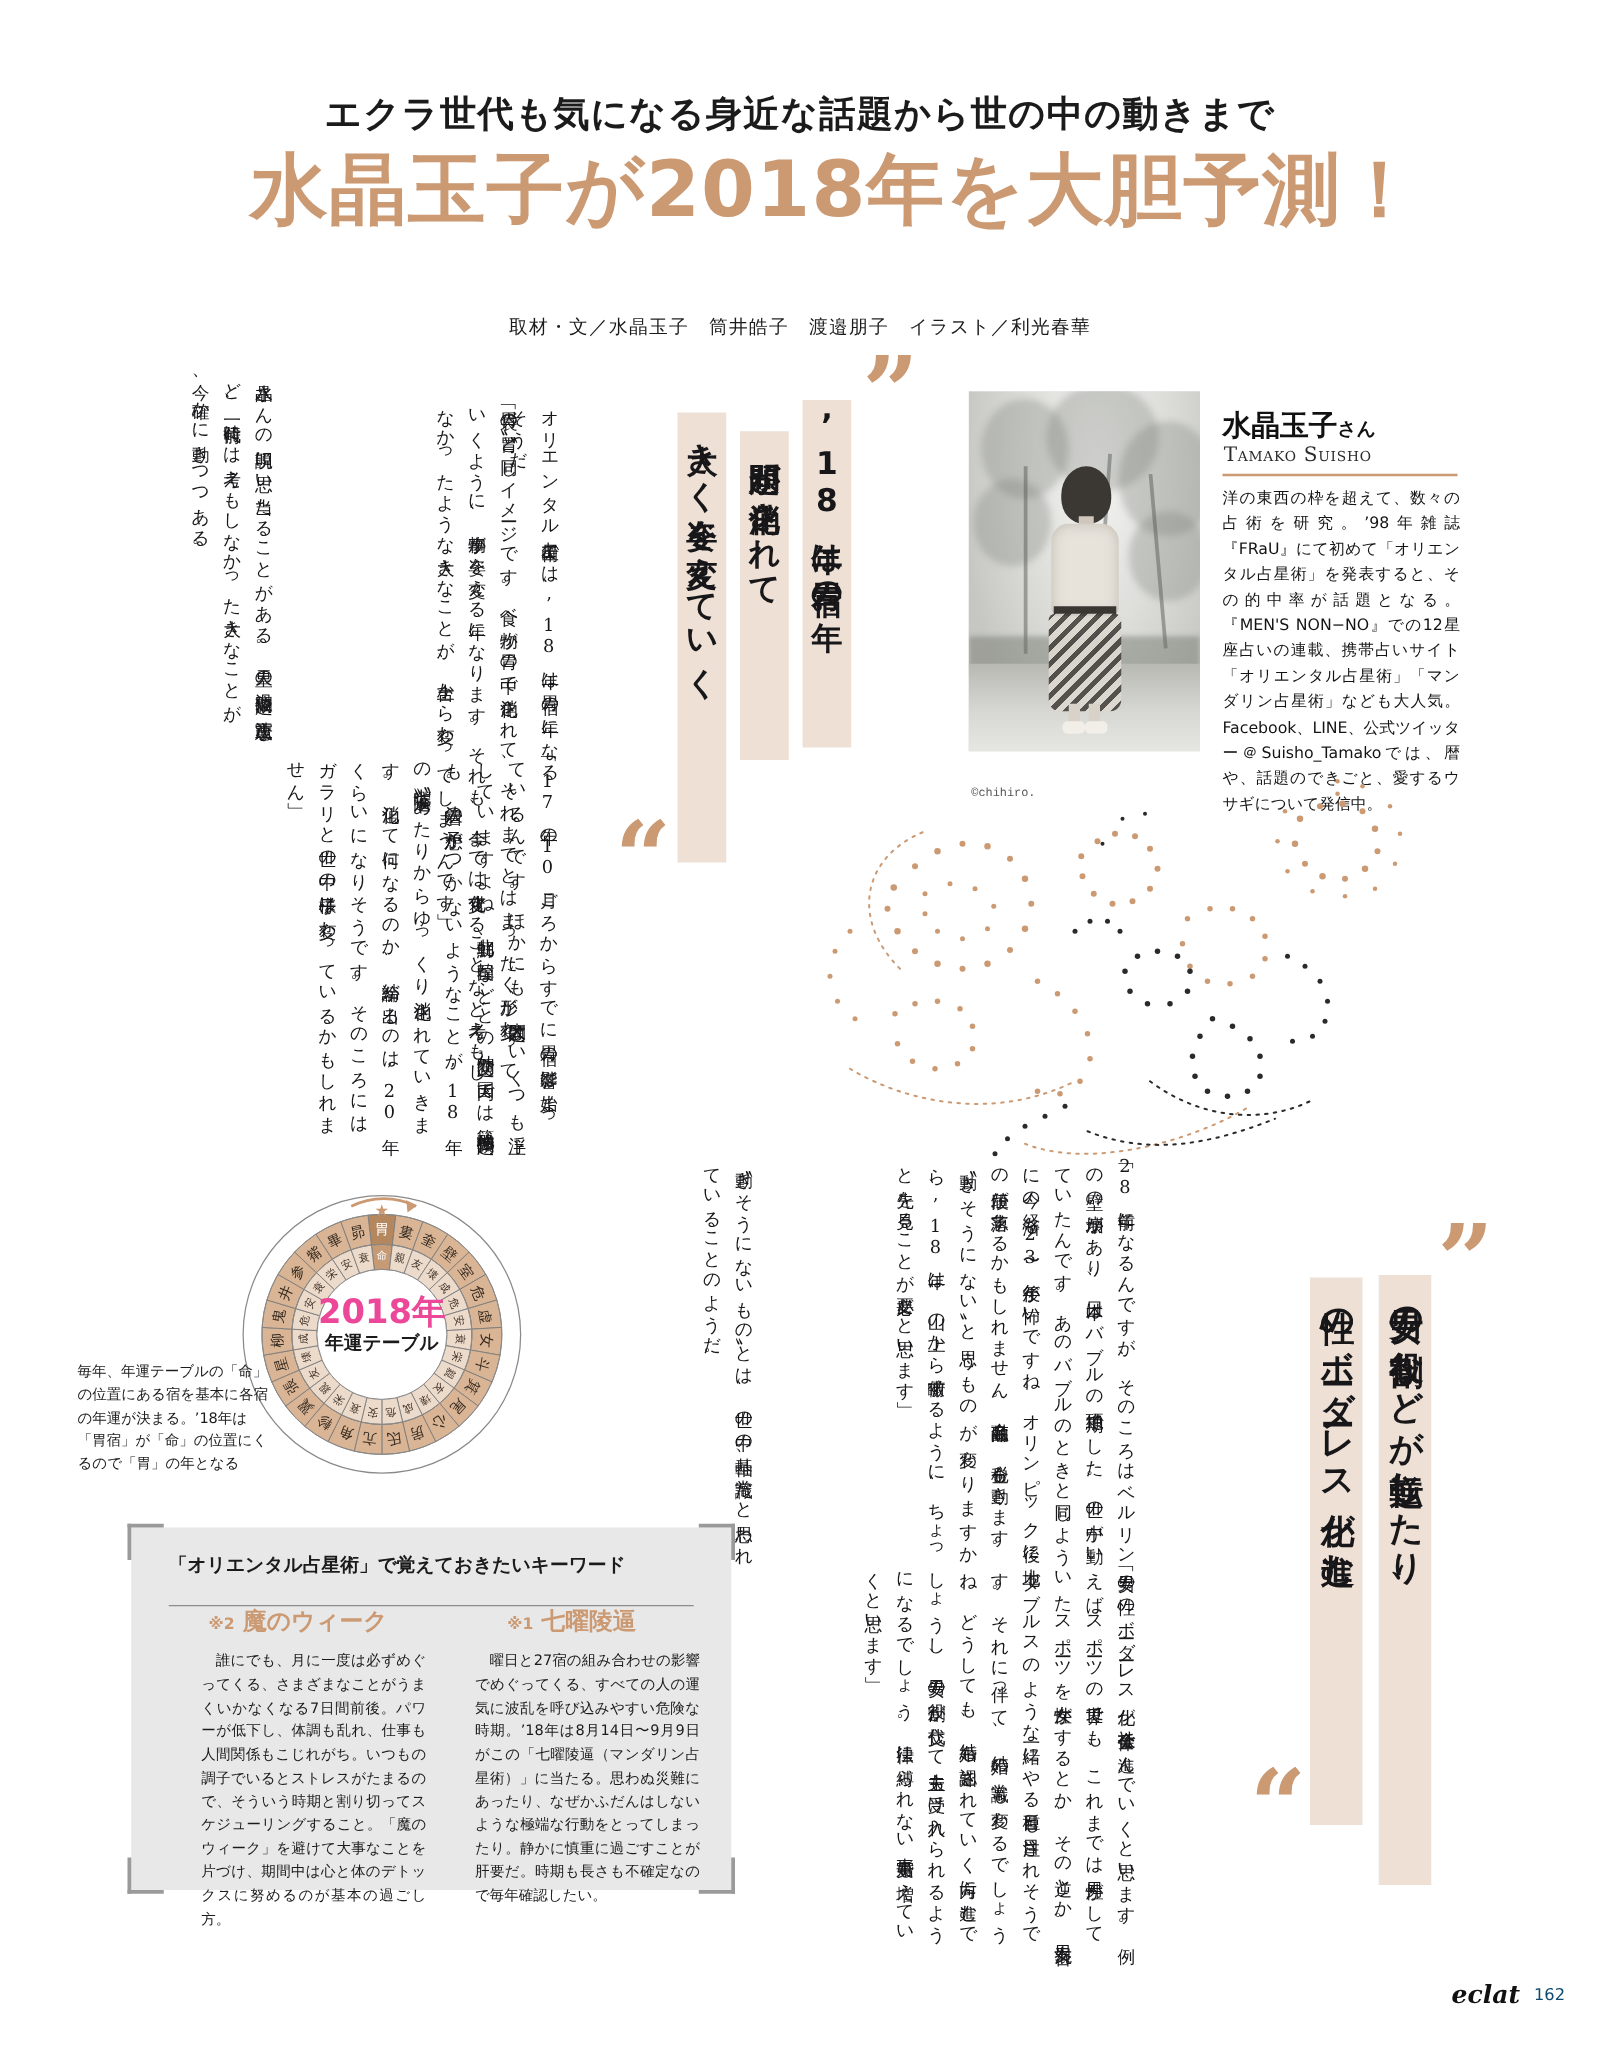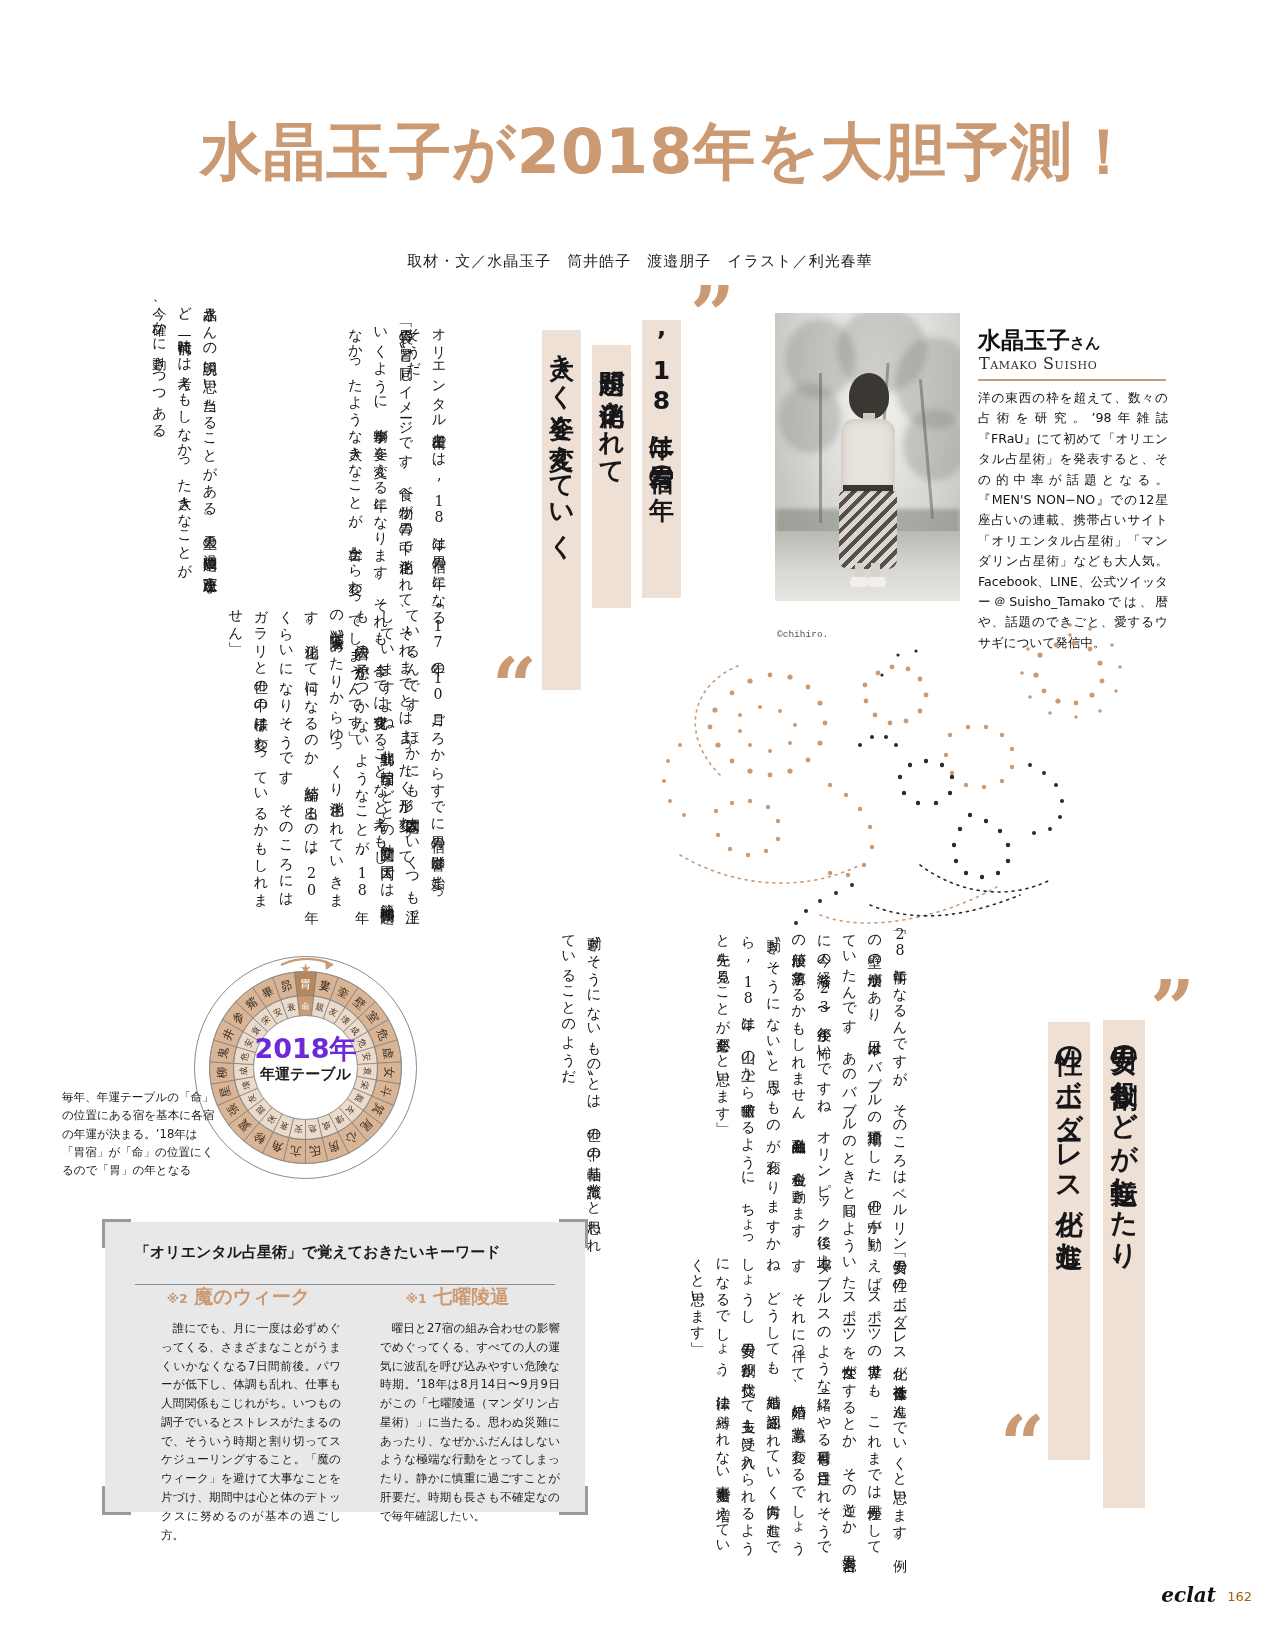--- a/index.html
+++ b/index.html
@@ -165,30 +165,31 @@
     text-align:justify;text-indent:1em;margin-left:25px;
   }
 
   
   .brand{
     position:absolute;right:64px;bottom:32px;
     font-family:"DejaVu Serif",serif;font-size:20px;font-style:italic;font-weight:700;color:#111;
   }
   .pageno{
     position:absolute;right:28px;bottom:35px;
-    font-family:"DejaVu Sans",sans-serif;font-size:13px;color:#a16207;
+    font-family:"DejaVu Sans",sans-serif;font-size:13px;color:#0c4a6e;
   }
 
   .deco{position:absolute;pointer-events:none;}
 </style>
 </head>
 <body>
 
 <div class="page">
 
+  <div class="kicker">エクラ世代も気になる身近な話題から世の中の動きまで</div>
   <div class="headline">水晶玉子が2018年を大胆予測！</div>
   <div class="credit">取材・文／水晶玉子　筒井皓子　渡邉朋子　イラスト／利光春華</div>
 
   <div class="qmark" style="left:690px;top:276px;">”</div>
   <div class="pq" style="left:642px;top:320px;height:278px;font-size:25px;">’18年は胃宿の年。</div>
   <div class="pq" style="left:592px;top:345px;height:263px;font-size:25px;">問題が消化されて</div>
   <div class="pq" style="left:542px;top:330px;height:360px;font-size:25px;">大きく姿を変えていく</div>
   <div class="qmark" style="left:492px;top:648px;">“</div>
 
   <div class="photo">
@@ -500,21 +501,21 @@
           <text x="72.64716819943456" y="65.00524452662337" fill="#3b2f24" font-size="8.5" font-family="&quot;DejaVu Sans&quot;, sans-serif" text-anchor="middle" dominant-baseline="central" transform="rotate(320 72.64716819943456 65.00524452662337)">栄</text>
           <text x="74.80086886316116" y="37.434858212833376" fill="#32281f" font-size="11.5" font-family="&quot;DejaVu Sans&quot;, sans-serif" text-anchor="middle" dominant-baseline="central" transform="rotate(333.33333333333337 74.80086886316116 37.434858212833376)">畢</text>
           <text x="84.67445082757133" y="57.09477629994844" fill="#3b2f24" font-size="8.5" font-family="&quot;DejaVu Sans&quot;, sans-serif" text-anchor="middle" dominant-baseline="central" transform="rotate(333.33333333333337 84.67445082757133 57.09477629994844)">安</text>
           <text x="93.12826685763501" y="30.7642308712948" fill="#32281f" font-size="11.5" font-family="&quot;DejaVu Sans&quot;, sans-serif" text-anchor="middle" dominant-baseline="central" transform="rotate(346.6666666666667 93.12826685763501 30.7642308712948)">昴</text>
           <text x="98.2018160139687" y="52.17121802405092" fill="#3b2f24" font-size="8.5" font-family="&quot;DejaVu Sans&quot;, sans-serif" text-anchor="middle" dominant-baseline="central" transform="rotate(346.6666666666667 98.2018160139687 52.17121802405092)">衰</text>
         </g>
       <path d="M88,10 A58,58 0 0 1 140,10" fill="none" stroke="#cb9972" stroke-width="2.2"></path>
       <polygon points="140,10 132,5 133,15" fill="#cb9972"></polygon>
     </svg>
     <div style="position:absolute;left:0;top:76px;width:225px;text-align:center;
-                font-family:'DejaVu Sans',sans-serif;font-size:27px;font-weight:700;color:#6d28d9;">2018年</div>
+                font-family:'DejaVu Sans',sans-serif;font-size:27px;font-weight:700;color:#ec4899;">2018年</div>
     <div style="position:absolute;left:0;top:110px;width:225px;text-align:center;
                 font-family:'DejaVu Sans',sans-serif;font-size:15px;font-weight:700;color:#1b1b1b;">年運テーブル</div>
     <div style="position:absolute;left:0;top:6px;width:225px;text-align:center;
                 font-size:13px;color:#cb9972;">★</div>
   </div>
   <div class="wheel-caption">毎年、年運テーブルの「命」の位置にある宿を基本に各宿の年運が決まる。’18年は「胃宿」が「命」の位置にくるので「胃」の年となる</div>
 
   <div class="kwbox">
     <div class="corner c-tl"></div>
     <div class="corner c-bl"></div>

